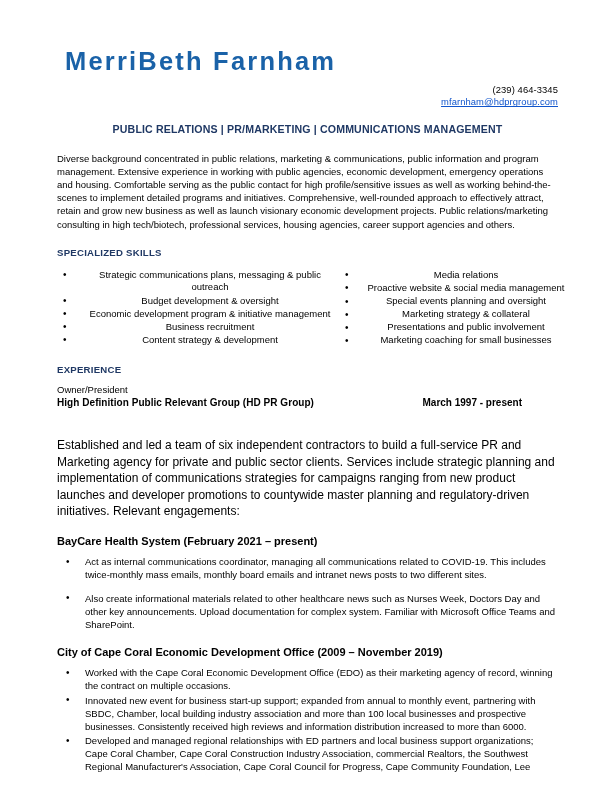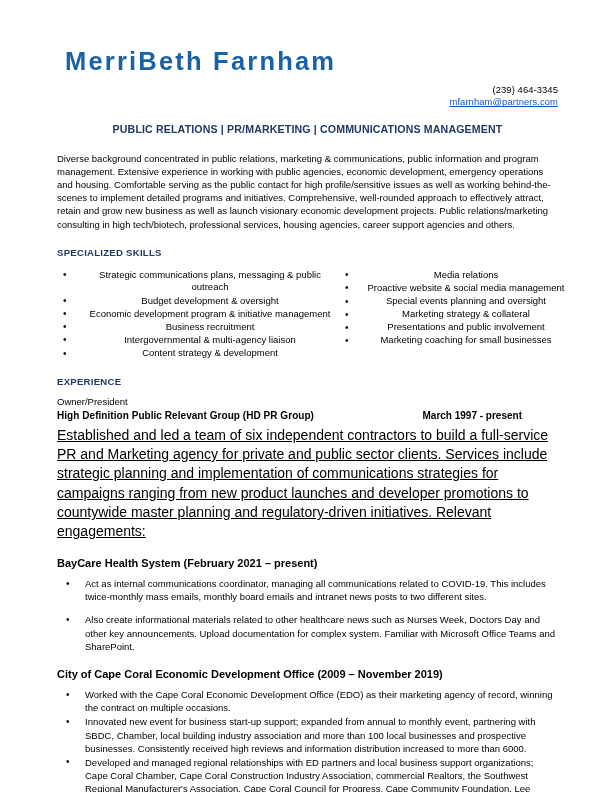--- a/index.html
+++ b/index.html
@@ -116,24 +116,23 @@
     justify-content: space-between;
     align-items: baseline;
     font-weight: bold;
     font-size: 10px;
     line-height: 1.3;
   }
   .job-employer { letter-spacing: 0.05px; }
   .job-dates { margin-right: 36px; white-space: nowrap; }
 
   .job-desc {
-    margin-top: 4px;
-    font-size: 14px;
+    margin-top: 28px;
+    font-size: 12px;
     line-height: 1.385;
-    text-decoration: underline;
   }
 
   .client-name {
     font-weight: bold;
     font-size: 11px;
     margin-top: 14px;
     line-height: 1.3;
   }
   ul.task-bullets {
     list-style: none;
@@ -159,37 +158,36 @@
 </style>
 </head>
 <body>
 
 <div class="page">
 
   <h1 class="name">MerriBeth Farnham</h1>
 
   <div class="contact-block">
     <div class="contact-phone">(239) 464-3345</div>
-    <div class="contact-email">mfarnham@partners.com</div>
+    <div class="contact-email">mfarnham@hdprgroup.com</div>
   </div>
 
   <div class="headline">PUBLIC RELATIONS | PR/MARKETING | COMMUNICATIONS MANAGEMENT</div>
 
   <p class="summary">Diverse background concentrated in public relations, marketing &amp; communications, public information and program management. Extensive experience in working with public agencies, economic development, emergency operations and housing. Comfortable serving as the public contact for high profile/sensitive issues as well as working behind-the-scenes to implement detailed programs and initiatives. Comprehensive, well-rounded approach to effectively attract, retain and grow new business as well as launch visionary economic development projects. Public relations/marketing consulting in high tech/biotech, professional services, housing agencies, career support agencies and others.</p>
 
   <div class="section-title">SPECIALIZED SKILLS</div>
 
   <div class="skills-wrap">
     <div class="skills-col left">
       <ul class="bullets">
         <li>Strategic communications plans, messaging &amp; public outreach</li>
         <li>Budget development &amp; oversight</li>
         <li>Economic development program &amp; initiative management</li>
         <li>Business recruitment</li>
-        <li>Intergovernmental &amp; multi-agency liaison</li>
         <li>Content strategy &amp; development</li>
       </ul>
     </div>
     <div class="skills-col right">
       <ul class="bullets">
         <li>Media relations</li>
         <li>Proactive website &amp; social media management</li>
         <li>Special events planning and oversight</li>
         <li>Marketing strategy &amp; collateral</li>
         <li>Presentations and public involvement</li>

